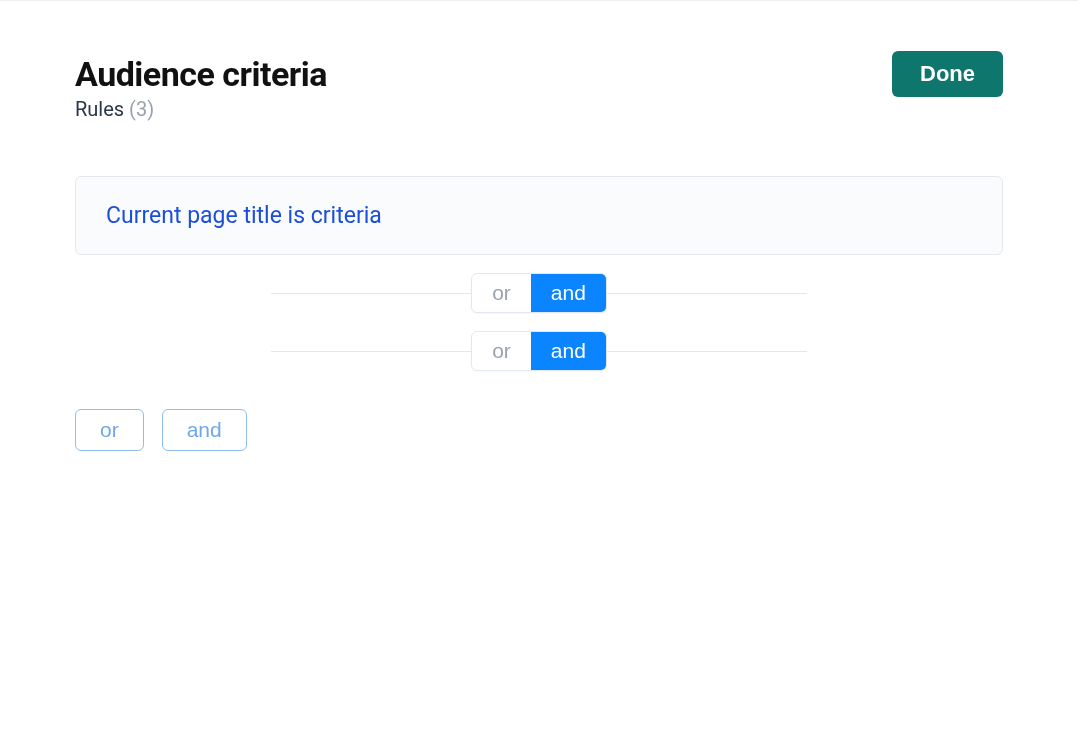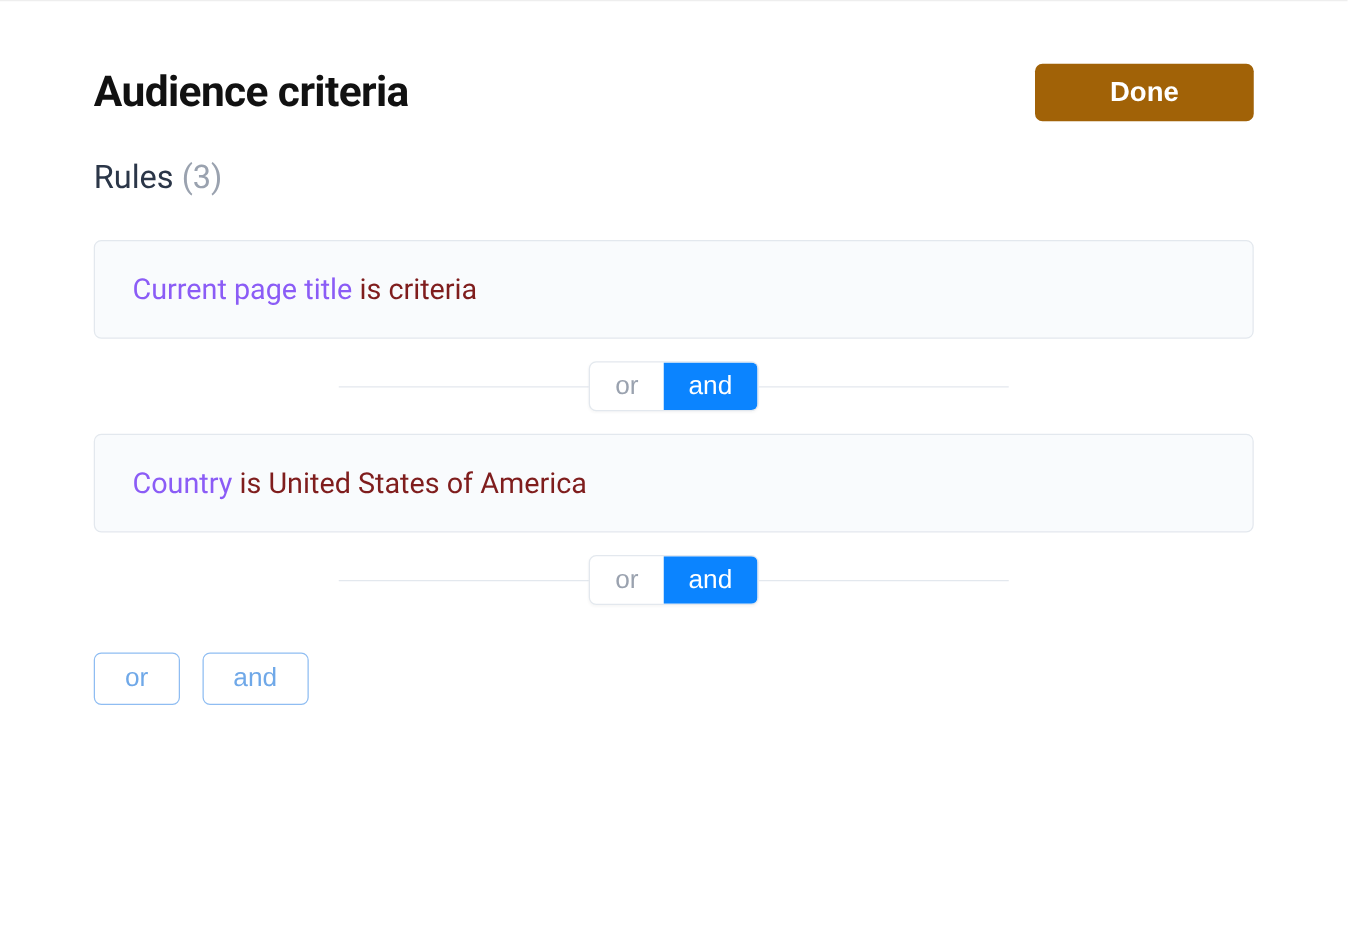--- a/index.html
+++ b/index.html
@@ -15,63 +15,62 @@
       position: relative;
       border-top: 1px solid #eeeeee;
     }
     .container {
       padding: 50px 75px 0 75px;
     }
     .header-row {
       display: flex;
       justify-content: space-between;
       align-items: center;
-      margin-bottom: 30px;
     }
     .page-title {
       font-size: 34px;
       font-weight: 700;
       color: #111;
       letter-spacing: -0.5px;
     }
     .done-button {
-      background: #a16207;
+      background: #0f766e;
       color: #fff;
       font-size: 22px;
       font-weight: 600;
       border: none;
       border-radius: 6px;
-      padding: 10px 60px;
+      padding: 10px 28px;
       cursor: pointer;
     }
     .rules-header {
-      font-size: 26px;
+      font-size: 20px;
       color: #2b3648;
-      margin-bottom: 35px;
+      margin-bottom: 55px;
       font-weight: 400;
     }
     .rules-count {
       color: #9aa2af;
     }
     .rule-card {
       background: #f9fbfd;
       border: 1px solid #e3e8ee;
       border-radius: 6px;
       padding: 25px 30px;
       font-size: 23px;
       font-weight: 400;
       color: #2b3648;
     }
     .rule-attr {
-      color: #8b5cf6;
+      color: #1d4ed8;
       text-align: center;
     }
     .rule-operator,
     .rule-value {
-      color: #7f1d1d;
+      color: #1d4ed8;
       margin-top: 12px;
     }
     .connector-row {
       display: flex;
       align-items: center;
       justify-content: center;
       margin: 18px 0;
       position: relative;
     }
     .connector-line {
@@ -139,25 +138,20 @@
 
   <div class="connector-row">
     <div class="connector-line"></div>
     <div class="connector-toggle">
       <button class="toggle-opt">or</button>
       <button class="toggle-opt active">and</button>
     </div>
     <div class="connector-line"></div>
   </div>
 
-  <div class="rule-card">
-    <span class="rule-attr">Country</span>
-    <span class="rule-operator">is</span>
-    <span class="rule-value">United States of America</span>
-  </div>
 
   <div class="connector-row">
     <div class="connector-line"></div>
     <div class="connector-toggle">
       <button class="toggle-opt">or</button>
       <button class="toggle-opt active">and</button>
     </div>
     <div class="connector-line"></div>
   </div>
 

